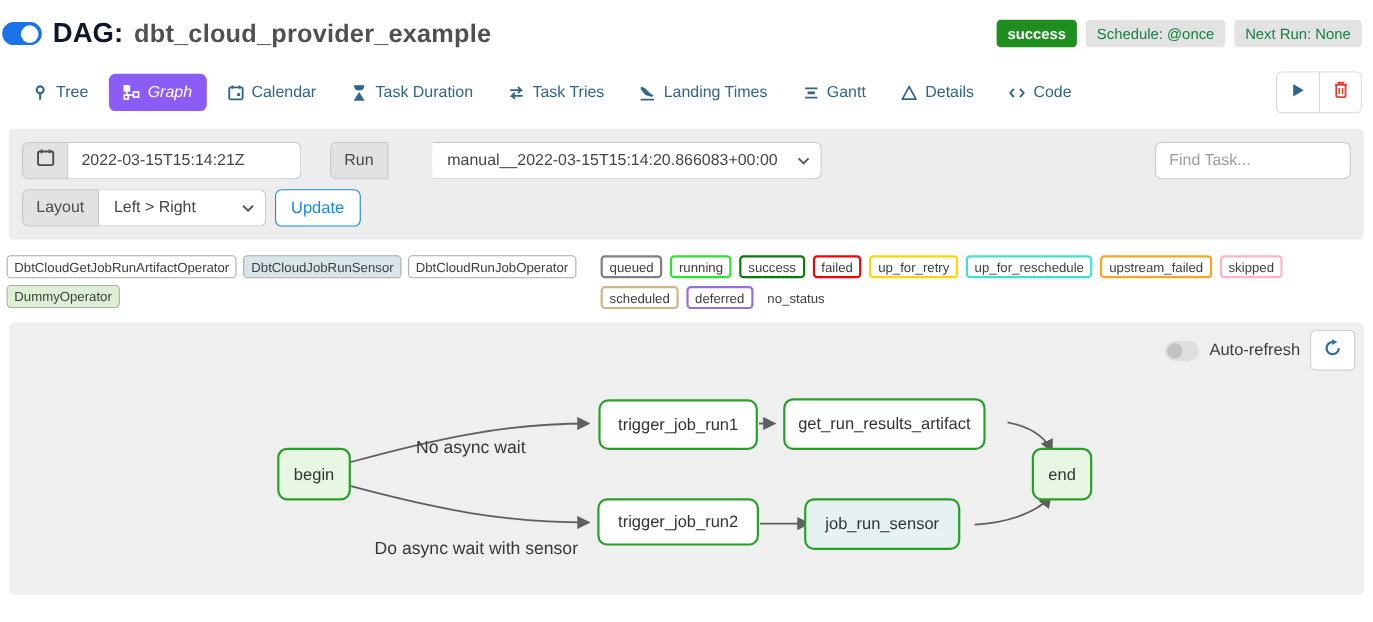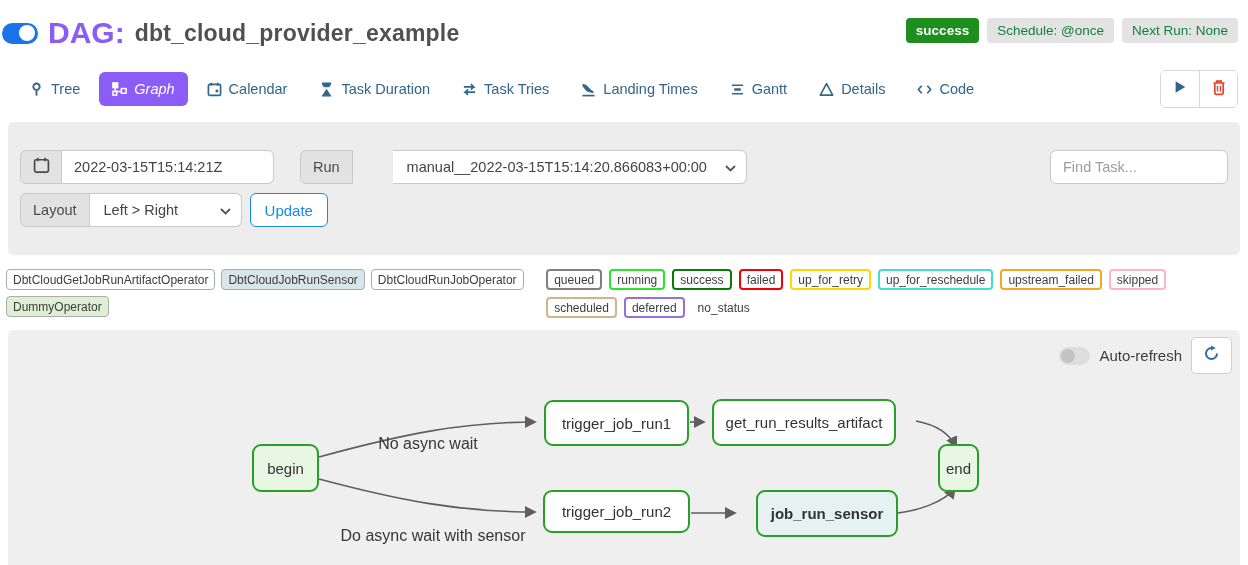--- a/index.html
+++ b/index.html
@@ -4,39 +4,39 @@
 <style>
   * { margin:0; padding:0; box-sizing:border-box; }
   html,body { width:1248px; height:565px; background:#fff; overflow:hidden;
     font-family:"Liberation Sans","DejaVu Sans",sans-serif; color:#51504f; }
 
   
   .header { display:flex; align-items:flex-start; justify-content:space-between; padding:16px 10px 0 2px; }
   .header-left { display:flex; align-items:center; gap:10px; }
   .toggle { width:36px; height:21px; border-radius:11px; background:#1a73e8; position:relative; cursor:pointer; flex:0 0 auto; }
   .toggle .knob { position:absolute; top:2.5px; right:3px; width:16px; height:16px; border-radius:50%; background:#fff; }
-  .dag-prefix { font-size:30px; font-weight:bold; color:#8b5cf6; }
+  .dag-prefix { font-size:25px; font-weight:bold; color:#0f172a; }
   .dag-name { font-size:23px; font-weight:bold; color:#51504f; letter-spacing:.2px; }
   .header-right { display:flex; align-items:center; gap:8px; padding-top:2px; }
   .badge { font-size:13.5px; padding:5px 10px; border-radius:4px; background:#e3e3e3; color:#15803d; white-space:nowrap; }
   .badge.success { background:#1e8e1e; color:#fff; font-weight:bold; }
 
   
   .tabs-row { display:flex; align-items:center; justify-content:space-between; padding:20px 10px 0 16px; }
   .tabs { display:flex; align-items:center; gap:6px; }
   .tab { display:flex; align-items:center; gap:7px; padding:9px 13px; border-radius:6px;
          color:#31658c; font-size:14.5px; cursor:pointer; white-space:nowrap; }
   .tab svg { display:block; }
   .tab.active { background:#8b5cf6; color:#fff;font-style:italic; }
   .btn-group { display:flex; border:1px solid #d8d8d8; border-radius:5px; overflow:hidden; background:#fff; }
   .btn-group .gbtn { width:38px; height:36px; display:flex; align-items:center; justify-content:center; cursor:pointer; background:#fff; }
   .btn-group .gbtn + .gbtn { border-left:1px solid #d8d8d8; }
 
   
-  .filter-panel { margin:14px 8px 0 8px; background:#ededed; border-radius:5px; padding:28px 12px; }
+  .filter-panel { margin:14px 8px 0 8px; background:#ededed; border-radius:5px; padding:12px 12px; }
   .filter-row { display:flex; align-items:center; }
   .filter-row + .filter-row { margin-top:9px; }
   .igroup { display:flex; align-items:stretch; height:34px; border-radius:6px; }
   .igroup > * { border:1px solid #c9c9c9; }
   .igroup > *:not(:first-child) { border-left:none; }
   .igroup > *:first-child { border-radius:6px 0 0 6px; }
   .igroup > *:last-child { border-radius:0 6px 6px 0; }
   .addon { display:flex; align-items:center; padding:0 12px; background:#e2e2e2; color:#4b4b4b; font-size:14.5px; }
   .tinput { background:#fff; color:#454545; font-size:14.5px; border:1px solid #c9c9c9; outline:none; padding:0 12px; font-family:inherit; }
   .selectbox { display:flex; align-items:center; gap:14px; background:#fff; color:#454545; font-size:14.5px; padding:0 10px 0 14px; cursor:pointer; white-space:nowrap; }
@@ -286,16 +286,16 @@
       <path d="M908,91 C929,95 942,104 948,117" marker-end="url(#arrow)"></path>
       <path d="M878,184 C912,182 937,171 947,158" marker-end="url(#arrow)"></path>
     </g>
     <text class="edge-label" x="420" y="119" text-anchor="middle">No async wait</text>
     <text class="edge-label" x="425" y="211" text-anchor="middle">Do async wait with sensor</text>
   </svg>
 
   <div class="node dummy" style="left:244px; top:114px; width:67px;  height:48px;">begin</div>
   <div class="node" style="left:536px; top:70px;  width:145px; height:46px;">trigger_job_run1</div>
   <div class="node" style="left:704px; top:69px;  width:184px; height:47px;">get_run_results_artifact</div>
-  <div class="node dummy" style="left:930px; top:114px; width:41px;  height:48px;">end</div>
+  <div class="node dummy" style="left:930px; top:114px; width:55px;  height:48px;">end</div>
   <div class="node" style="left:535px; top:160px; width:147px; height:43px;">trigger_job_run2</div>
-  <div class="node sensor" style="left:748px; top:160px; width:142px; height:47px;font-weight:bold;">job_run_sensor</div>
+  <div class="node sensor" style="left:723px; top:160px; width:142px; height:47px;">job_run_sensor</div>
 </div>
 
 </body></html>

